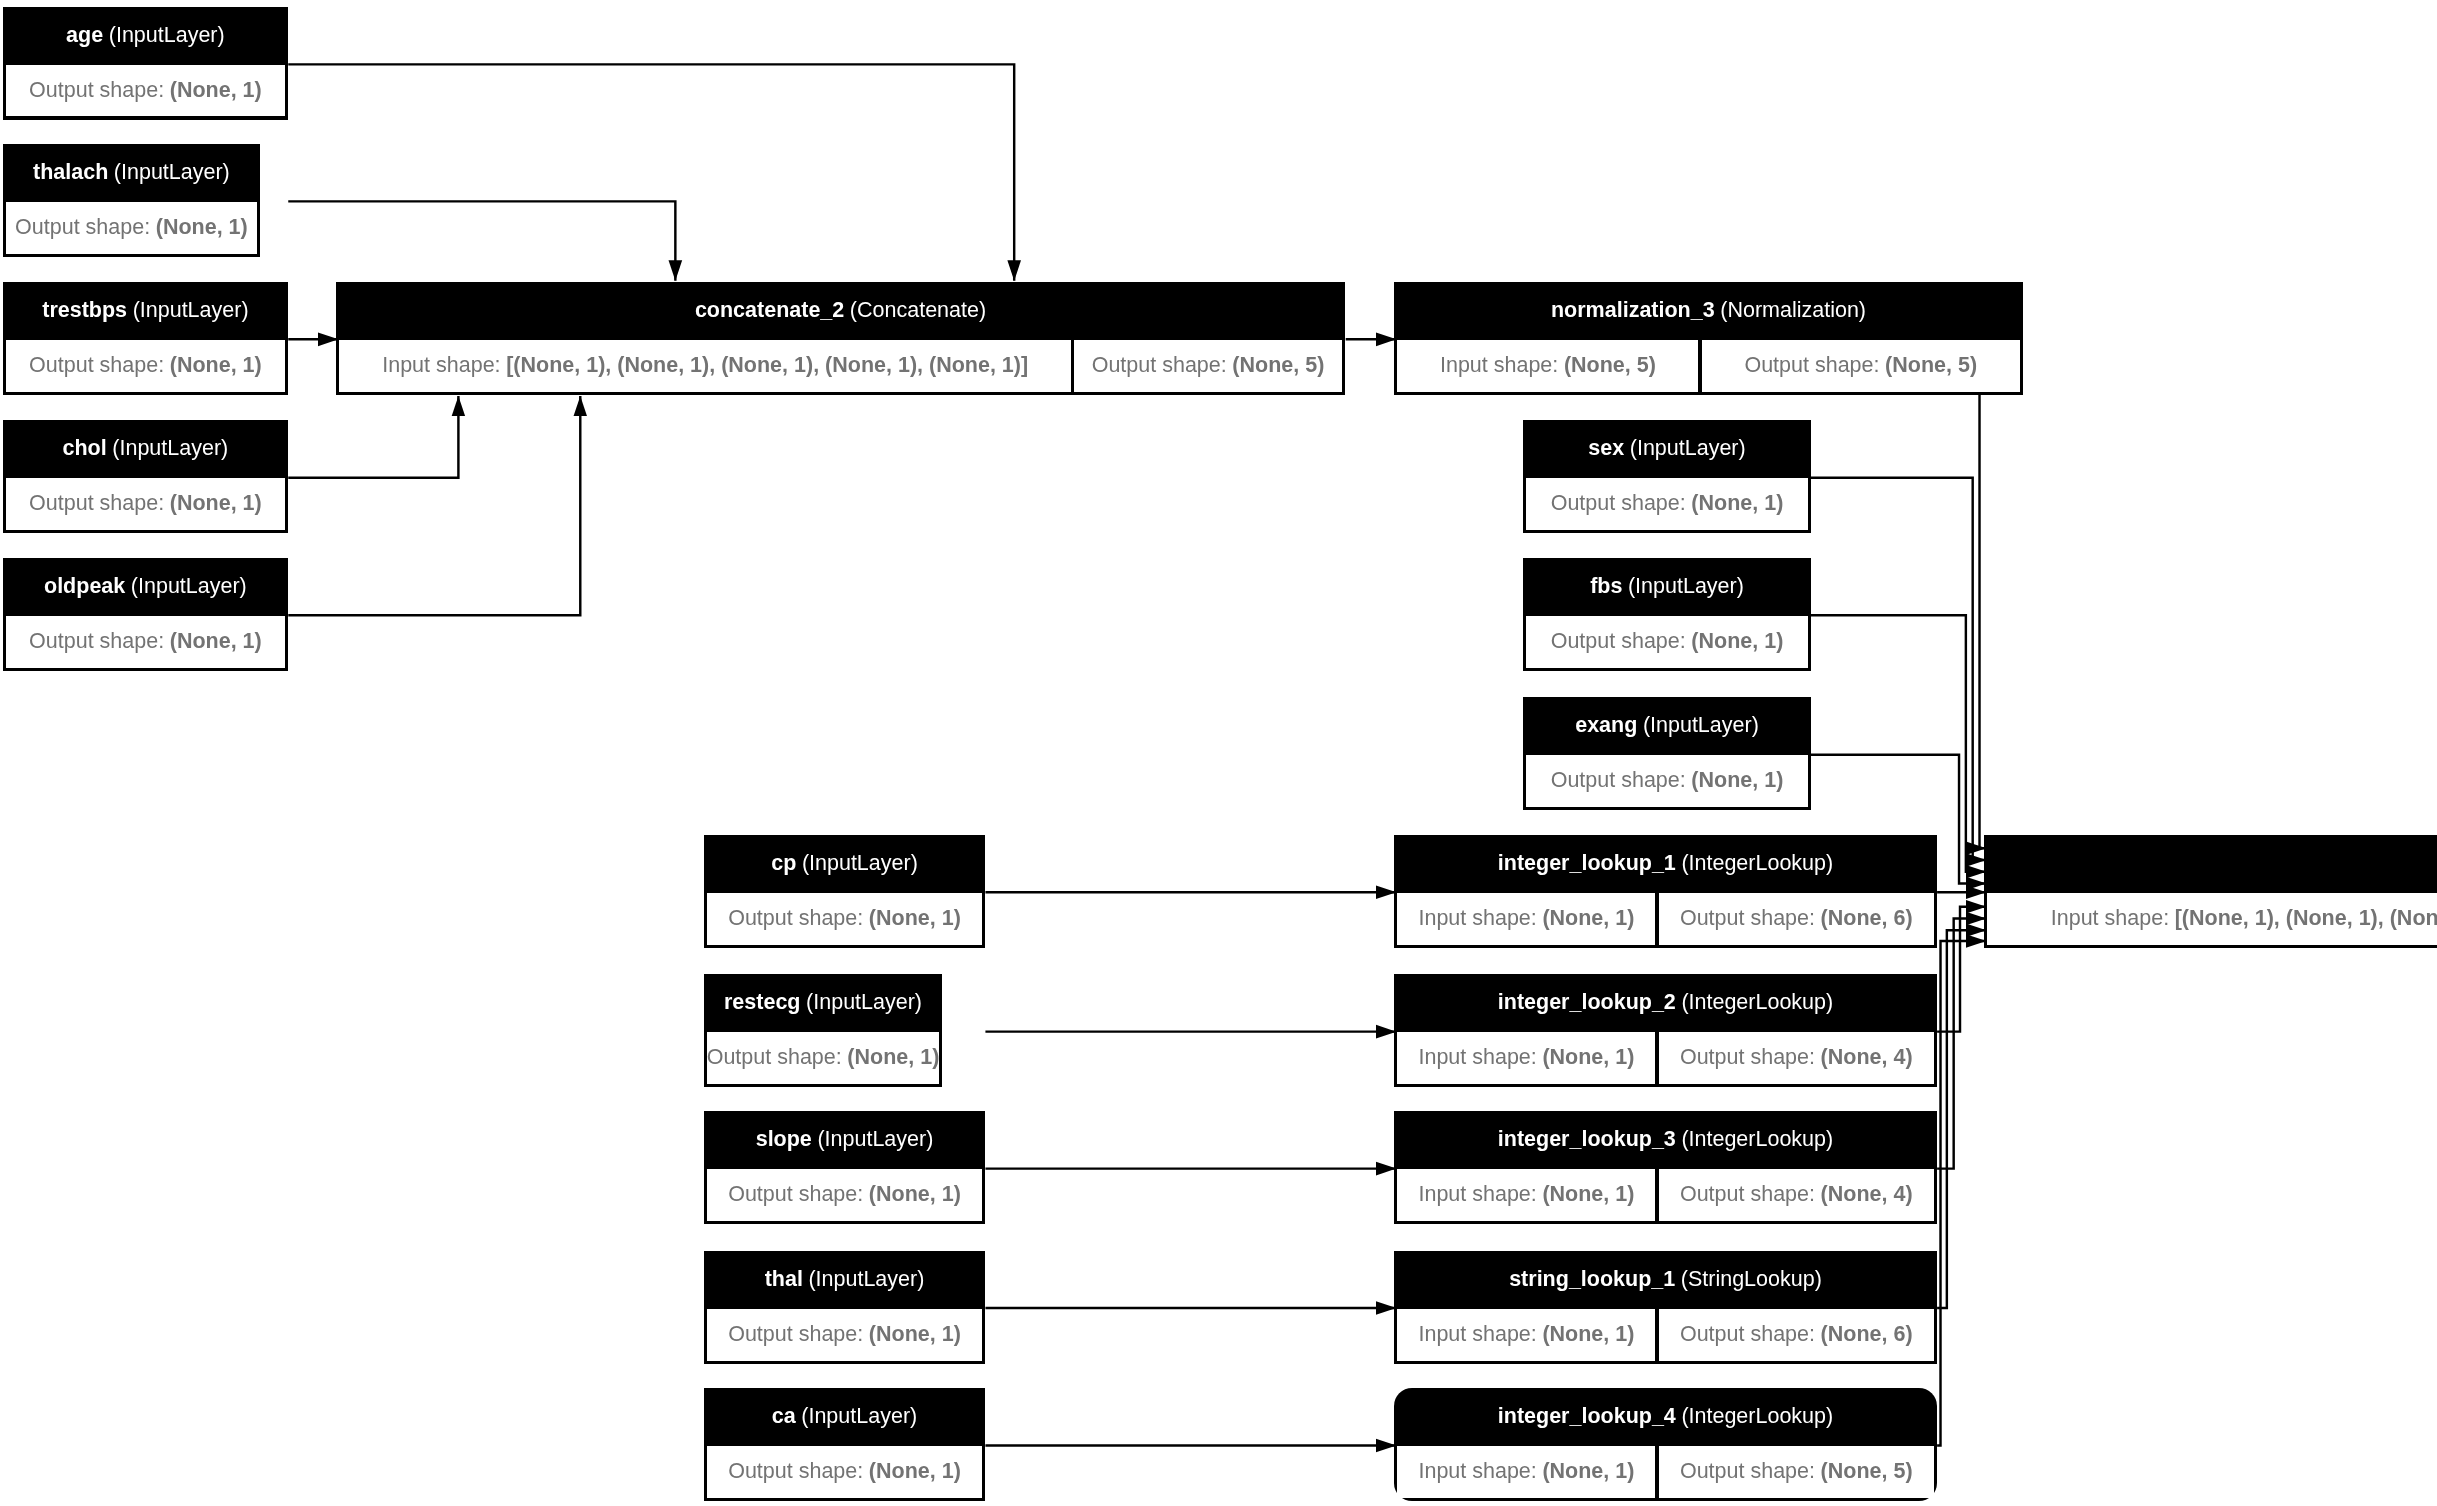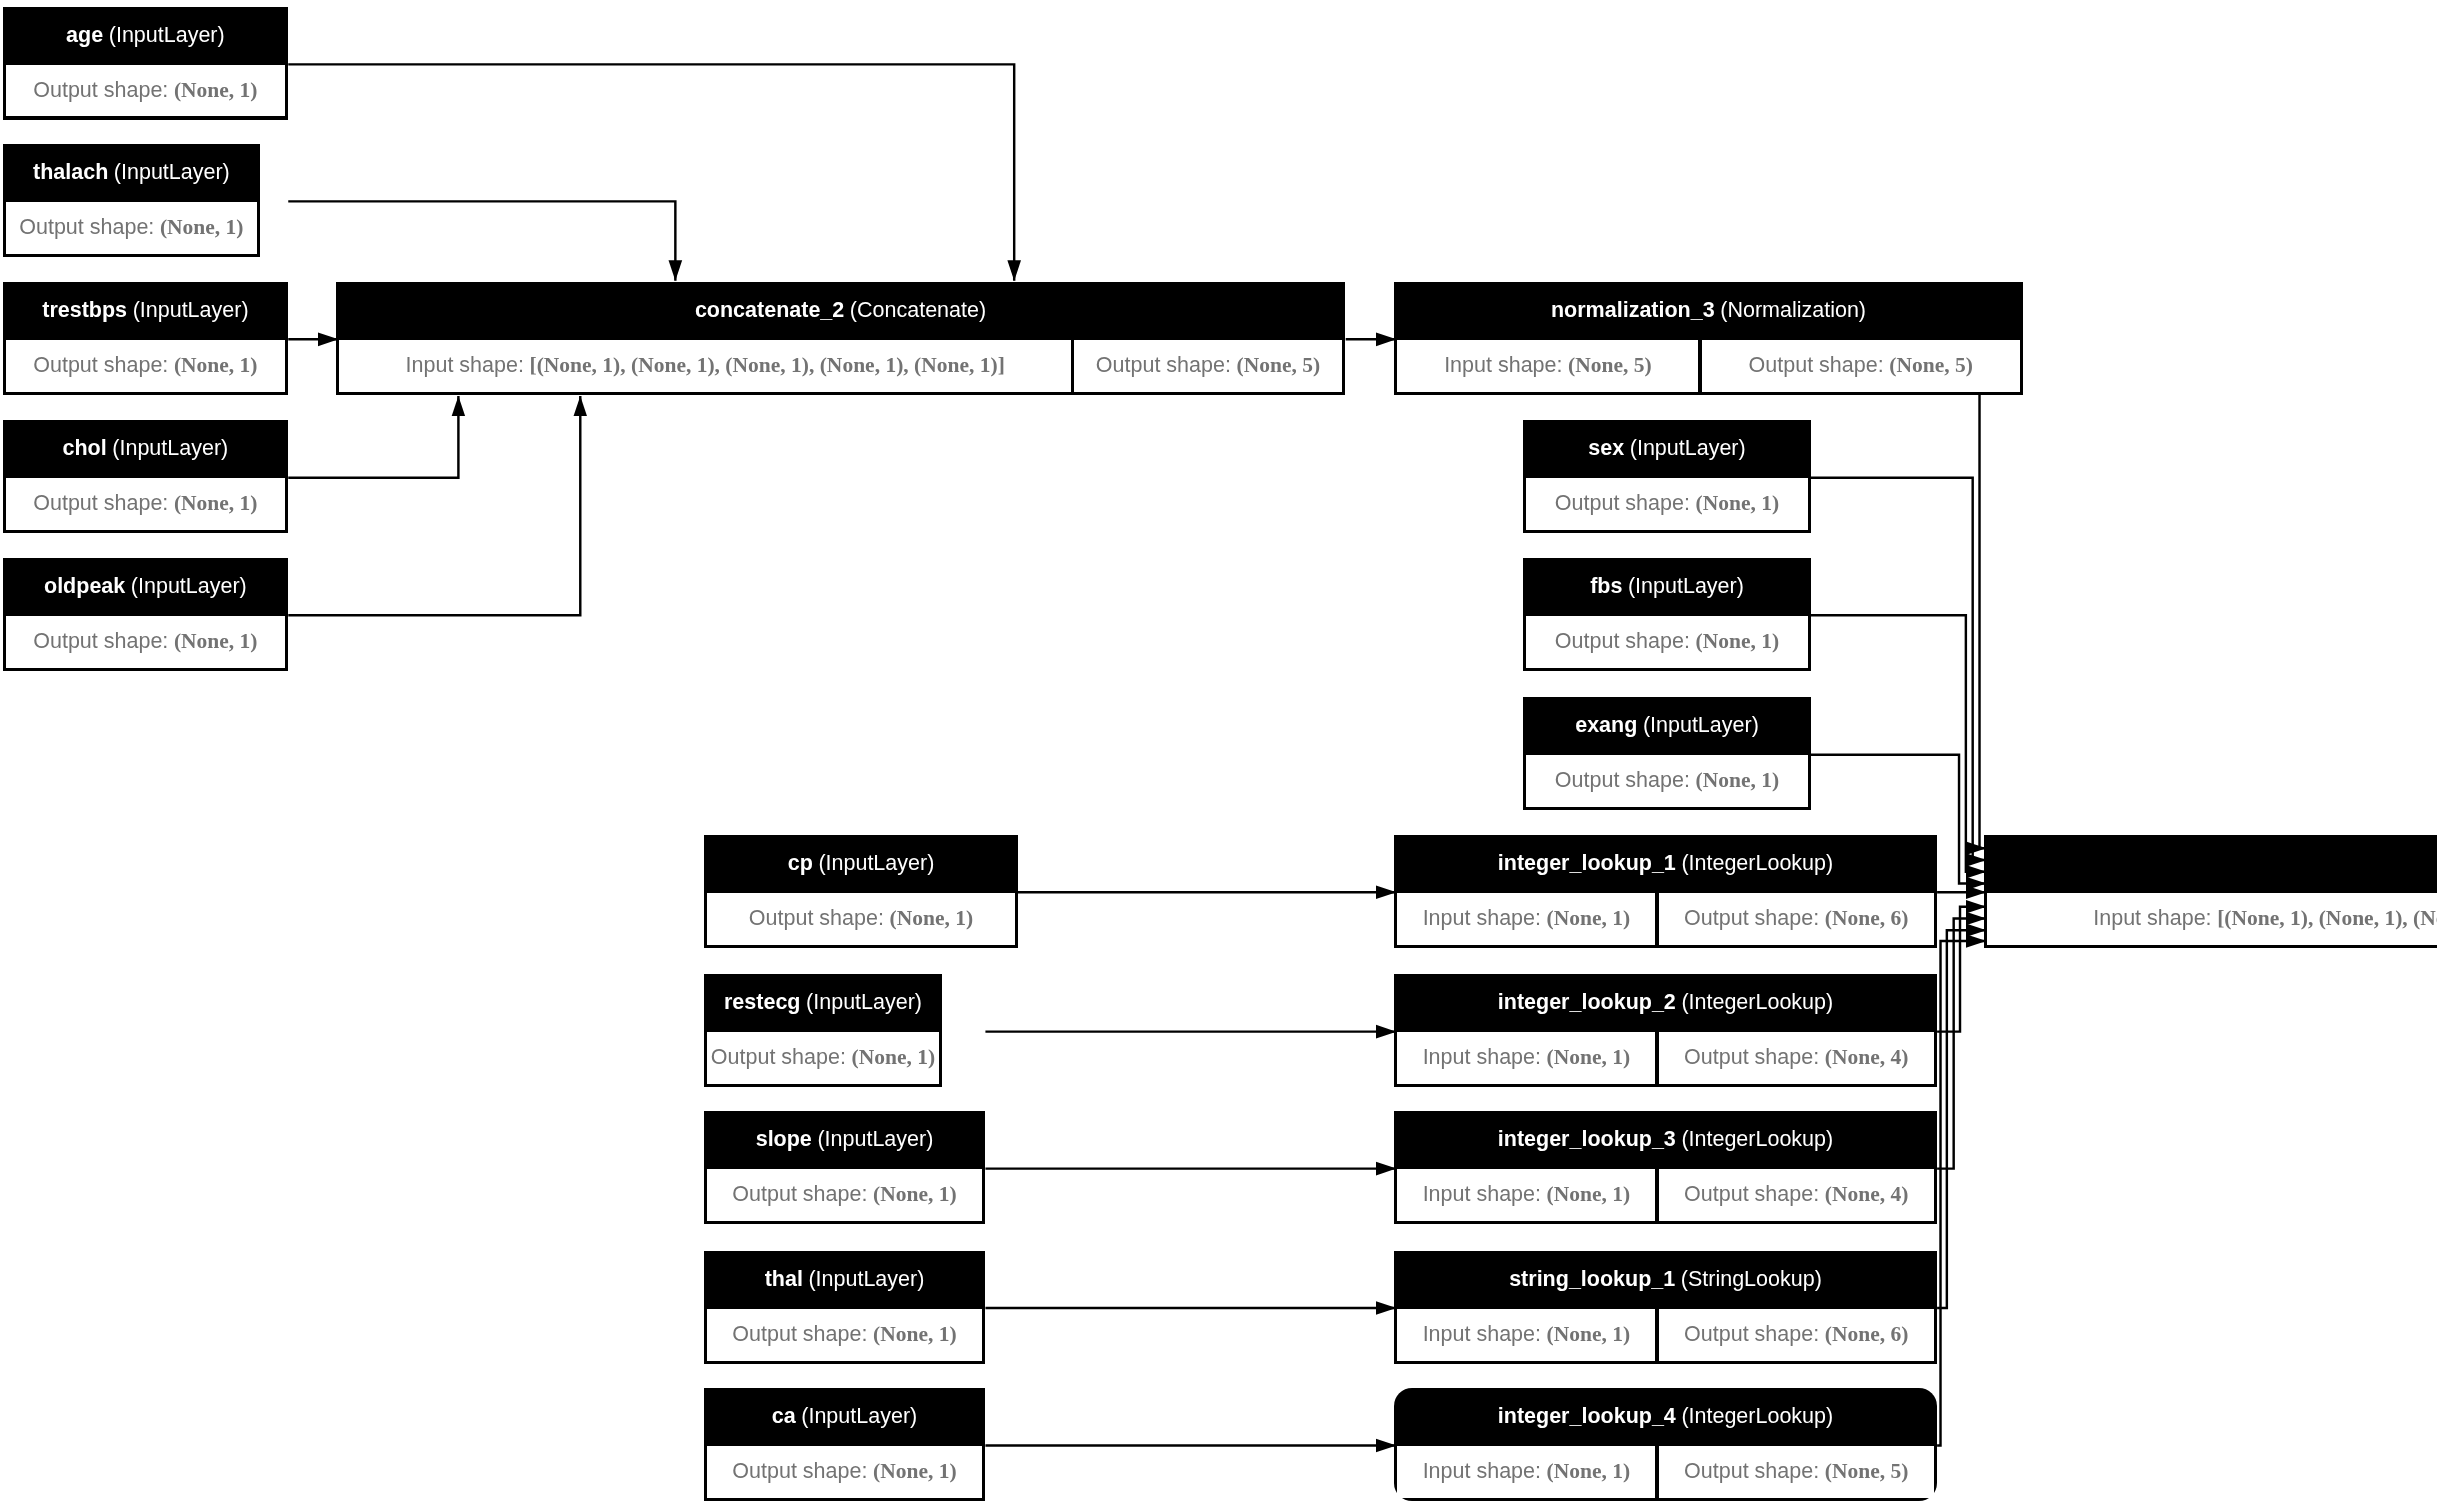--- a/index.html
+++ b/index.html
@@ -18,21 +18,21 @@
     font-size:21.5px;white-space:nowrap;line-height:1;
   }
   .nm{font-weight:bold;}
   .cls{margin-left:0.26em;}
   .cells{flex:1;display:flex;gap:3.4px;padding:0 3.4px 3.4px 3.4px;min-height:0;}
   .cell{
     background:#ffffff;color:#737373;flex:1 1 auto;min-width:0;
     display:flex;align-items:center;justify-content:center;
     font-size:21.5px;white-space:nowrap;line-height:1;
   }
-  .val{font-weight:bold;margin-left:0.26em;font-family:Liberation Serif, serif;}
+  .val{font-weight:bold;margin-left:0.26em;}
 </style>
 </head>
 <body>
 
 <div class="canvas">
 
   <svg class="edges" viewBox="0 0 7119 3089" xmlns="http://www.w3.org/2000/svg">
     <defs>
       <marker id="arrow" markerUnits="userSpaceOnUse" markerWidth="44" markerHeight="32" viewBox="0 0 44 32" refX="42" refY="16" orient="auto">
         <path d="M0,2 L42,16 L0,30 Z" fill="#000000"></path>
@@ -191,21 +191,21 @@
         <span class="cls">(InputLayer)</span>
       </div>
     <div class="cells">
         <div class="cell">
           <span>Output shape:</span>
           <span class="val">(None, 1)</span>
         </div>
       </div>
   </div>
 
-  <div class="node" style="left:704px;top:835px;width:314px;">
+  <div class="node" style="left:704px;top:835px;width:281px;">
     <div class="hdr">
         <span class="nm">cp</span>
         <span class="cls">(InputLayer)</span>
       </div>
     <div class="cells">
         <div class="cell">
           <span>Output shape:</span>
           <span class="val">(None, 1)</span>
         </div>
       </div>

